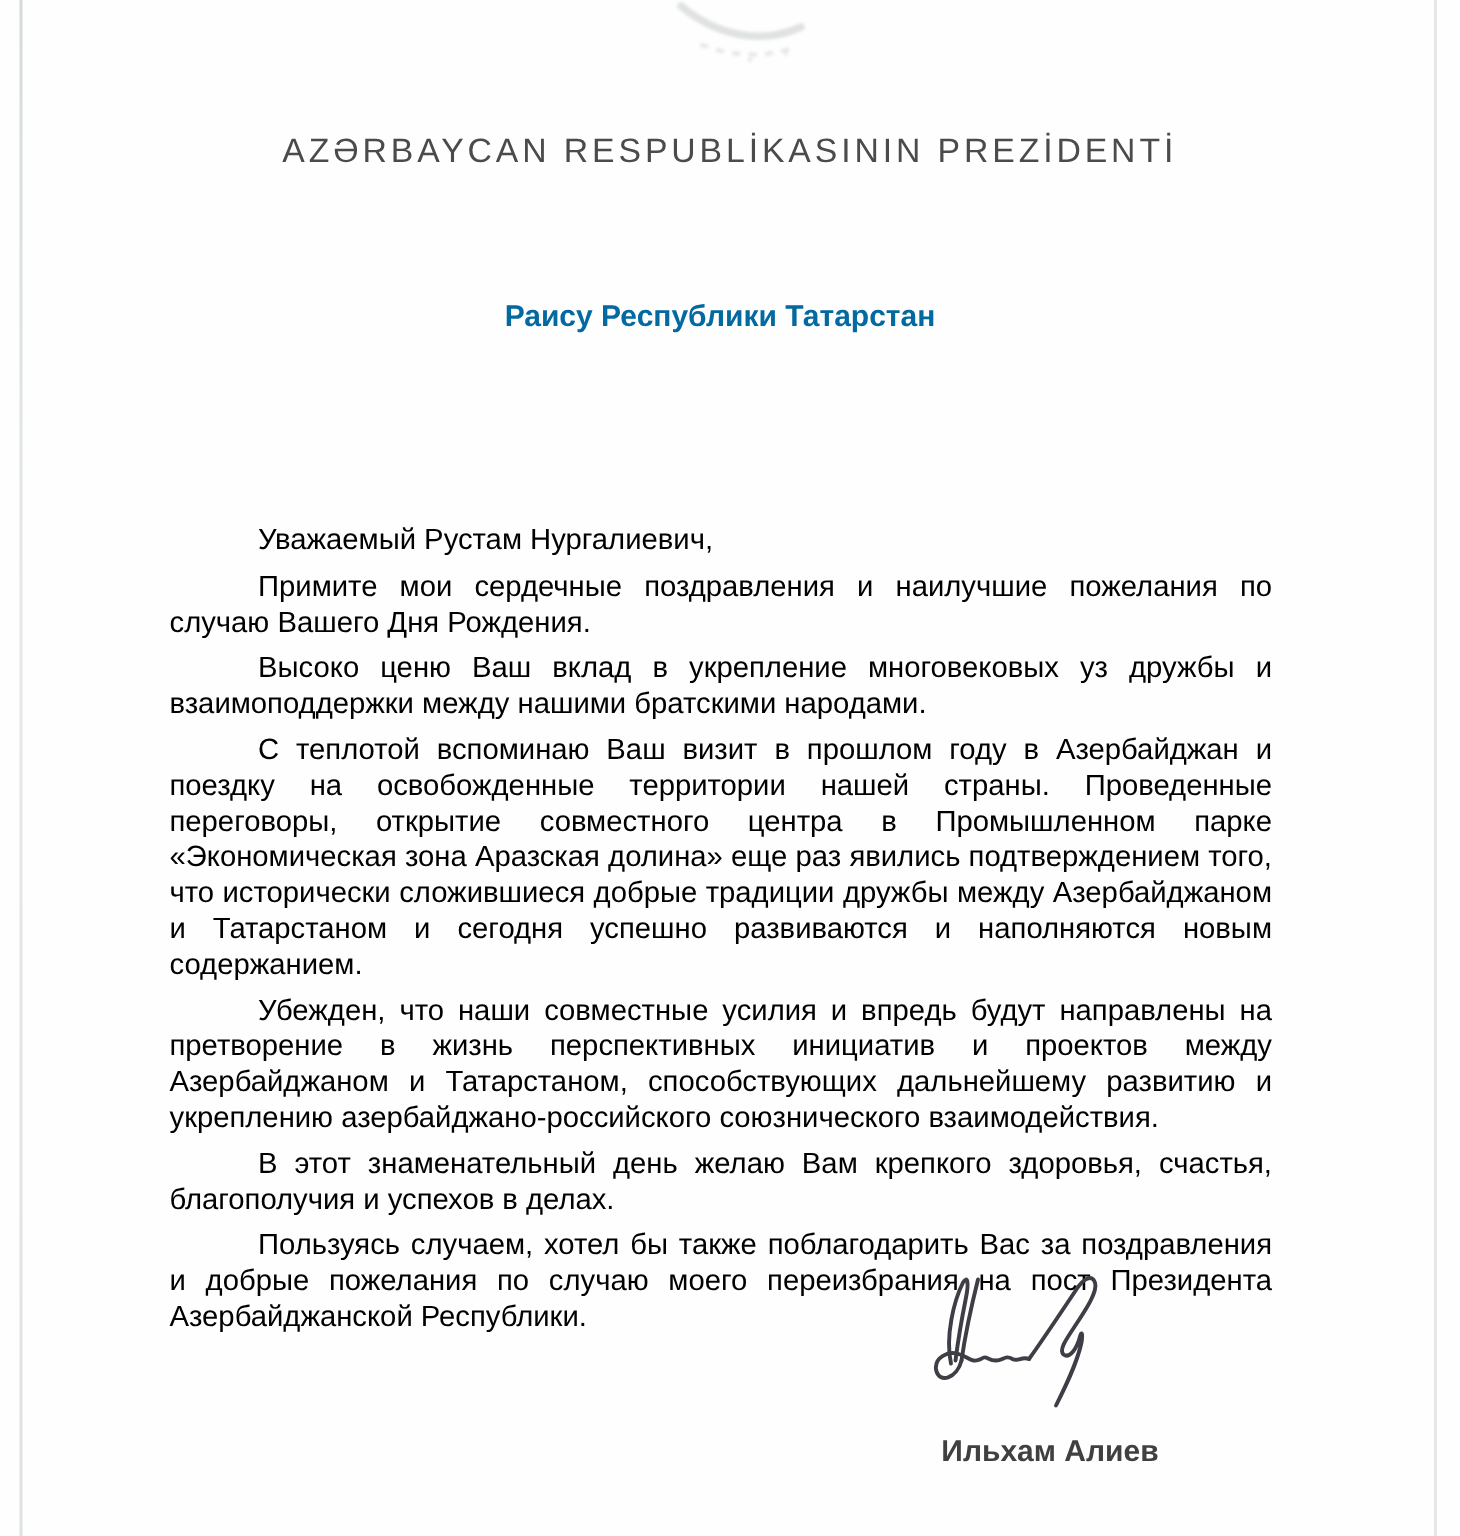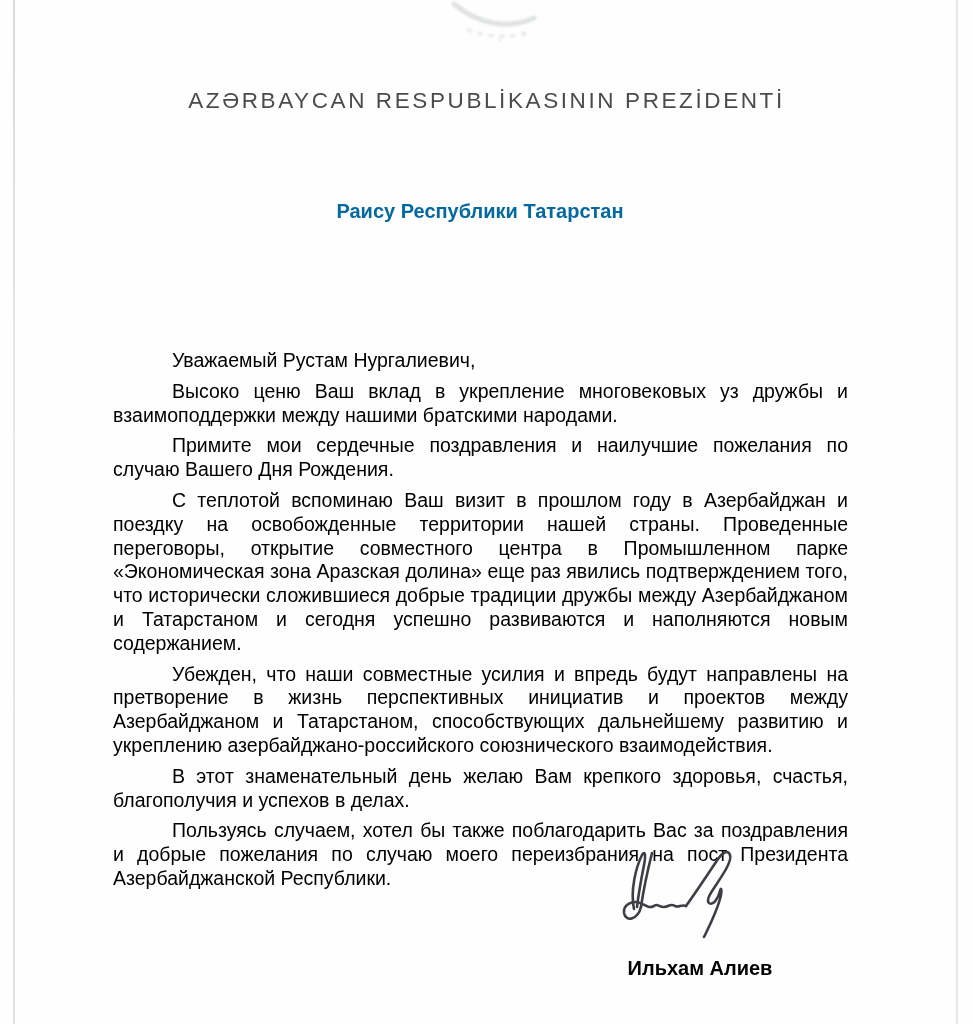--- a/index.html
+++ b/index.html
@@ -81,21 +81,21 @@
     top: 845px;
   }
   .signature-name {
     position: absolute;
     left: 560px;
     top: 957px;
     width: 280px;
     text-align: center;
     font-weight: bold;
     font-size: 20px;
-    color: #000000;
+    color: #404040;
   }
 </style>
 </head>
 <body>
 
 <div class="page">
 
   <div class="edge-line left"></div>
   <div class="edge-line right"></div>
 
@@ -107,22 +107,22 @@
   </svg>
 
   <div class="letterhead">AZƏRBAYCAN RESPUBLİKASININ PREZİDENTİ</div>
 
   <div class="recipient">
     <div>Раису Республики Татарстан</div>
   </div>
 
   <div class="body-text">
     <p class="salutation">Уважаемый Рустам Нургалиевич,</p>
+    <p>Примите мои сердечные поздравления и наилучшие пожелания по случаю Вашего Дня Рождения.</p>
     <p>Высоко ценю Ваш вклад в укрепление многовековых уз дружбы и взаимоподдержки между нашими братскими народами.</p>
-    <p>Примите мои сердечные поздравления и наилучшие пожелания по случаю Вашего Дня Рождения.</p>
     <p>С теплотой вспоминаю Ваш визит в прошлом году в Азербайджан и поездку на освобожденные территории нашей страны. Проведенные переговоры, открытие совместного центра в Промышленном парке «Экономическая зона Аразская долина» еще раз явились подтверждением того, что исторически сложившиеся добрые традиции дружбы между Азербайджаном и Татарстаном и сегодня успешно развиваются и наполняются новым содержанием.</p>
     <p>Убежден, что наши совместные усилия и впредь будут направлены на претворение в жизнь перспективных инициатив и проектов между Азербайджаном и Татарстаном, способствующих дальнейшему развитию и укреплению азербайджано-российского союзнического взаимодействия.</p>
     <p>В этот знаменательный день желаю Вам крепкого здоровья, счастья, благополучия и успехов в делах.</p>
     <p>Пользуясь случаем, хотел бы также поблагодарить Вас за поздравления и добрые пожелания по случаю моего переизбрания на пост Президента Азербайджанской Республики.</p>
   </div>
 
   <svg class="signature" width="134" height="98" viewBox="0 0 134 98">
     <g fill="none" stroke="#3e3e46" stroke-width="2.6" stroke-linecap="round" stroke-linejoin="round">
       <path d="M22,64 C18,46 24,22 30,10 C33,5 34,10 32,20 C28,40 26,54 25,62"></path>
       <path d="M40,8 C36,24 31,48 29,62"></path>

